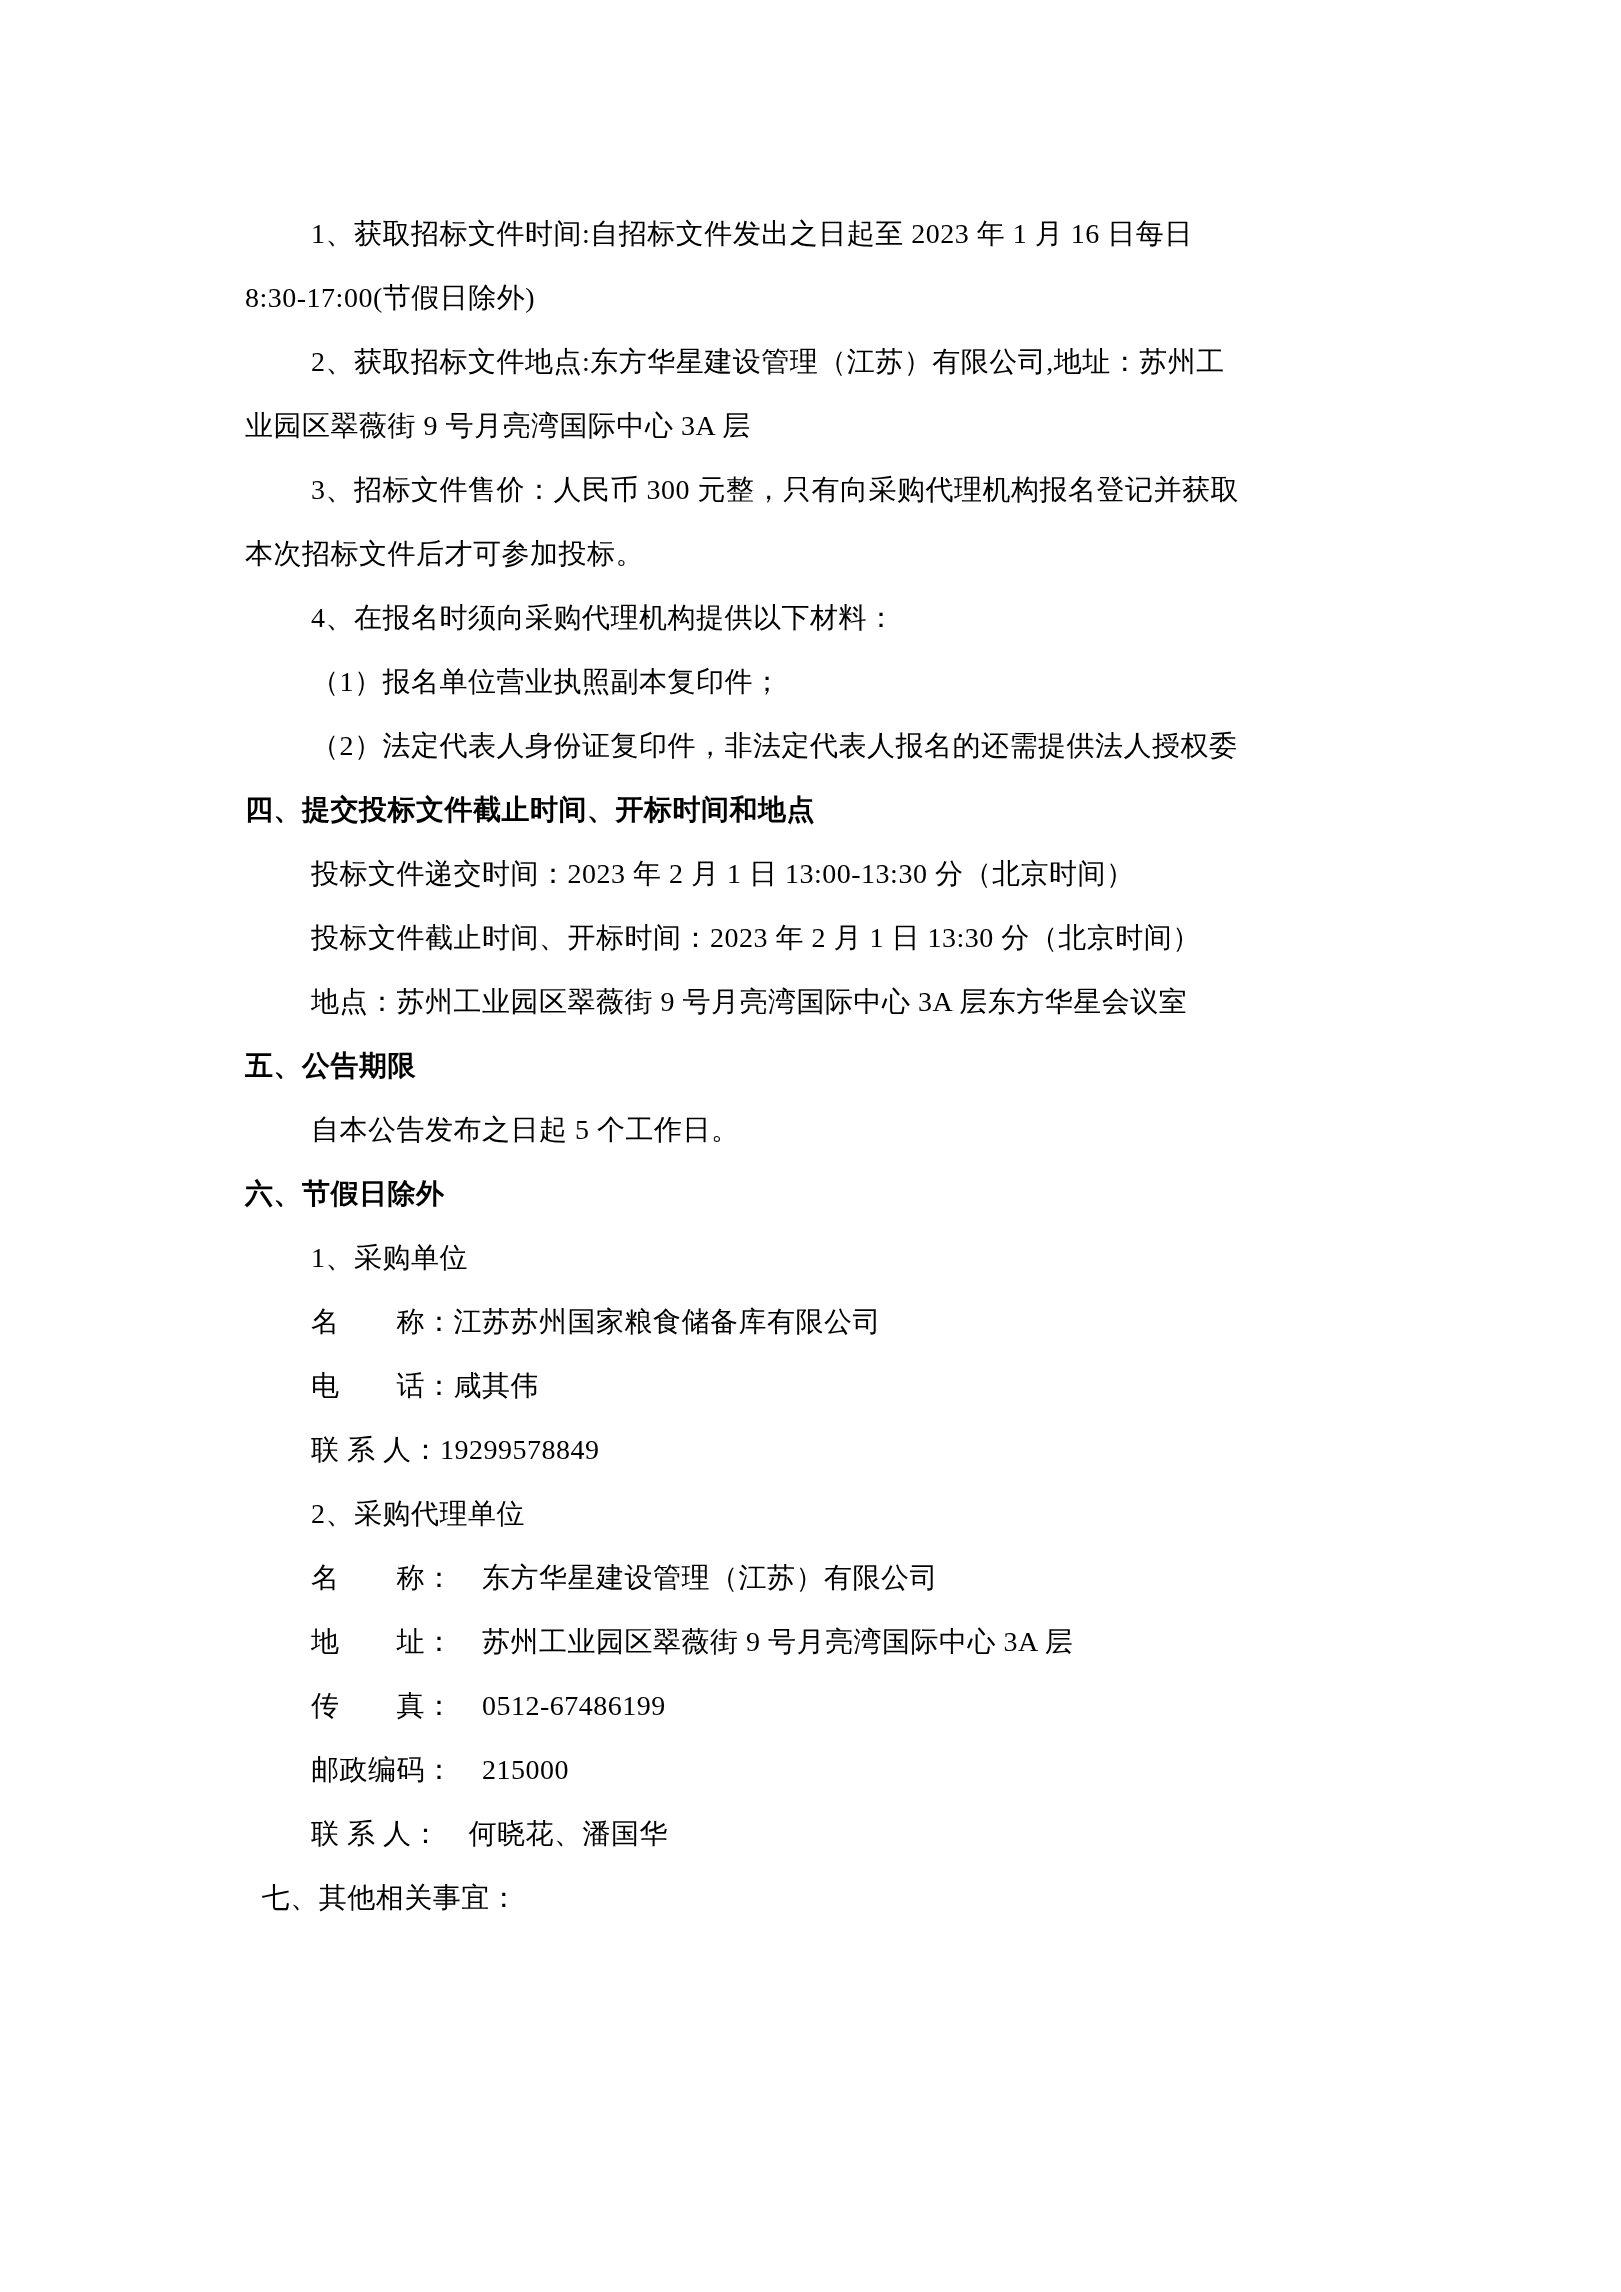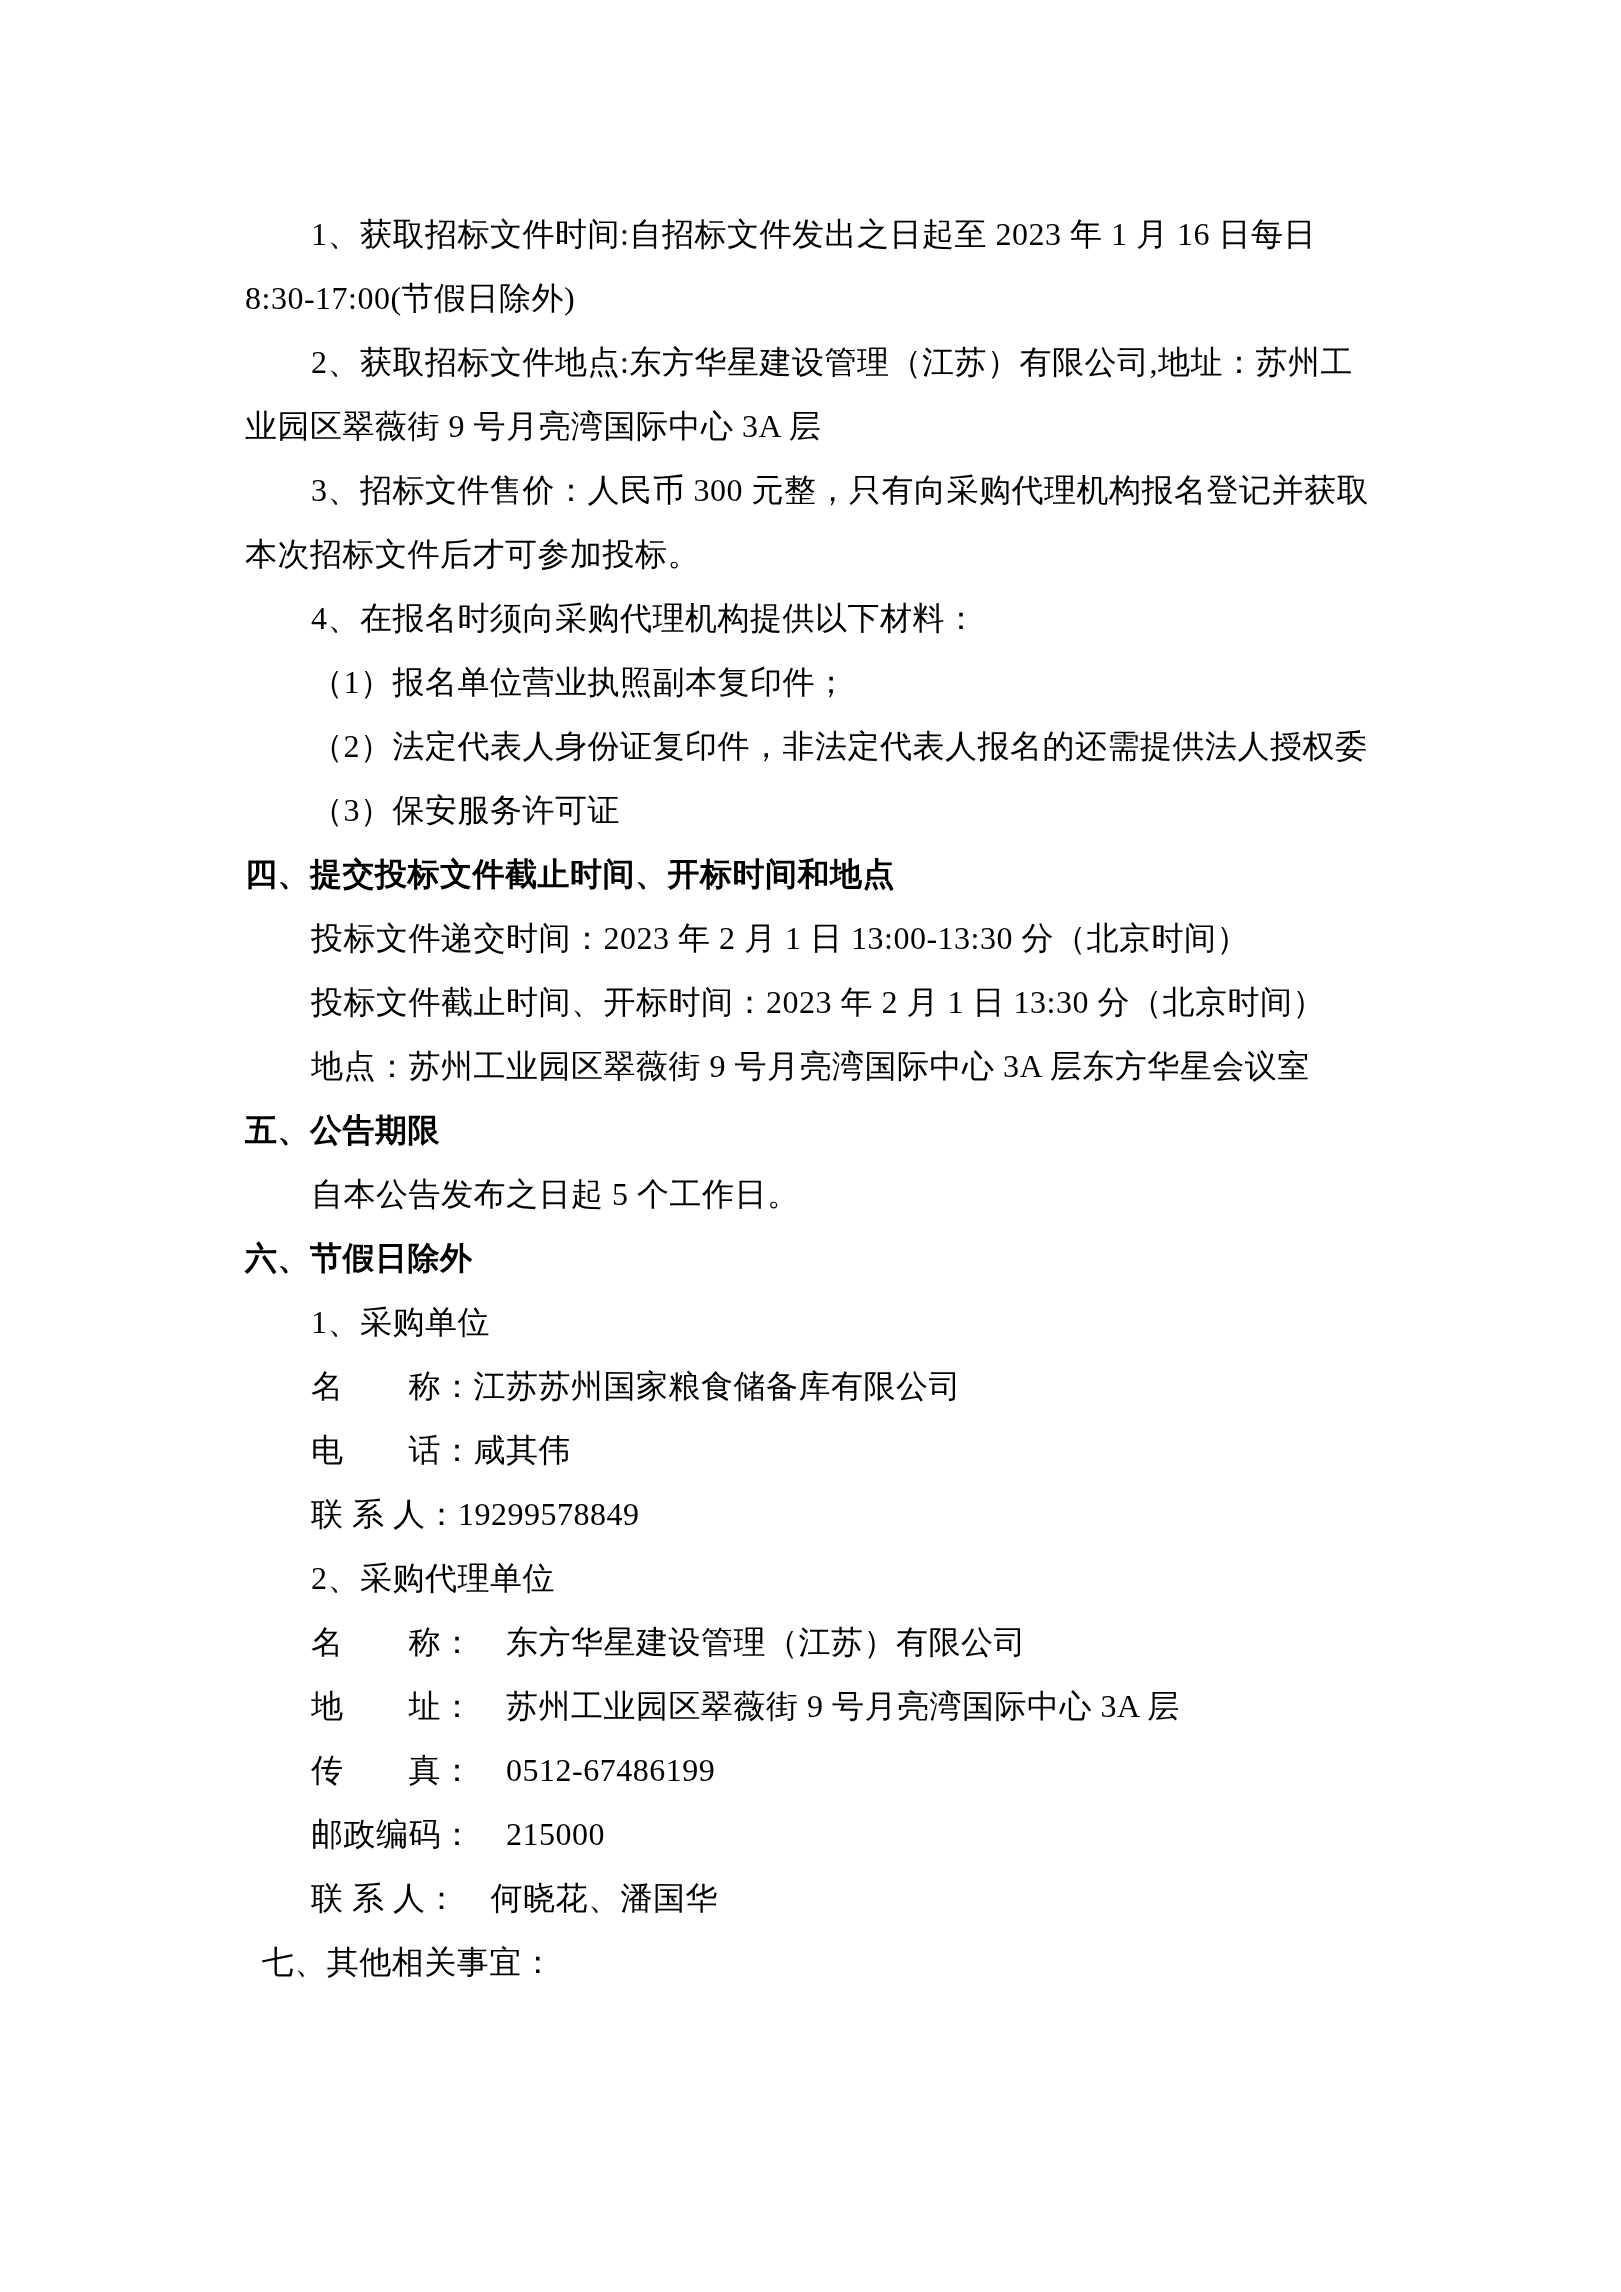--- a/index.html
+++ b/index.html
@@ -18,21 +18,21 @@
   }
   .content {
     position: absolute;
     left: 245px;
     top: 202px;
     width: 1131px;
   }
   .line {
     height: 64px;
     line-height: 64px;
-    font-size: 32px;
+    font-size: 28px;
     white-space: pre;           
     letter-spacing: 0.5px;
   }
   .line.para { padding-left: 66px; }       
   .line.cont { padding-left: 0; }          
   .line.heading { padding-left: 0; font-weight: 700; }  
   .line.heading-plain { padding-left: 16.7px; font-weight: 400; } 
 </style>
 </head>
 <body>
@@ -41,21 +41,20 @@
   <div class="content">
       <div class="line para">1、获取招标文件时间:自招标文件发出之日起至 2023 年 1 月 16 日每日</div>
       <div class="line cont">8:30-17:00(节假日除外)</div>
       <div class="line para">2、获取招标文件地点:东方华星建设管理（江苏）有限公司,地址：苏州工</div>
       <div class="line cont">业园区翠薇街 9 号月亮湾国际中心 3A 层</div>
       <div class="line para">3、招标文件售价：人民币 300 元整，只有向采购代理机构报名登记并获取</div>
       <div class="line cont">本次招标文件后才可参加投标。</div>
       <div class="line para">4、在报名时须向采购代理机构提供以下材料：</div>
       <div class="line para">（1）报名单位营业执照副本复印件；</div>
       <div class="line para">（2）法定代表人身份证复印件，非法定代表人报名的还需提供法人授权委</div>
-      <div class="line para">（3）保安服务许可证</div>
       <div class="line heading">四、提交投标文件截止时间、开标时间和地点</div>
       <div class="line para">投标文件递交时间：2023 年 2 月 1 日 13:00-13:30 分（北京时间）</div>
       <div class="line para">投标文件截止时间、开标时间：2023 年 2 月 1 日 13:30 分（北京时间）</div>
       <div class="line para">地点：苏州工业园区翠薇街 9 号月亮湾国际中心 3A 层东方华星会议室</div>
       <div class="line heading">五、公告期限</div>
       <div class="line para">自本公告发布之日起 5 个工作日。</div>
       <div class="line heading">六、节假日除外</div>
       <div class="line para">1、采购单位</div>
       <div class="line para">名　　称：江苏苏州国家粮食储备库有限公司</div>
       <div class="line para">电　　话：咸其伟</div>

